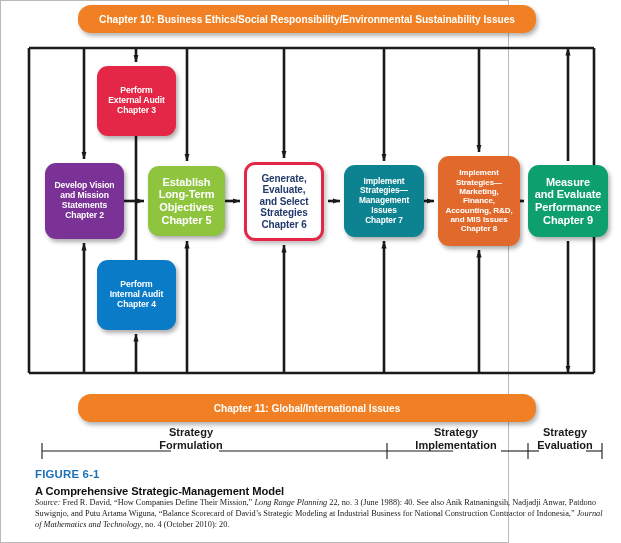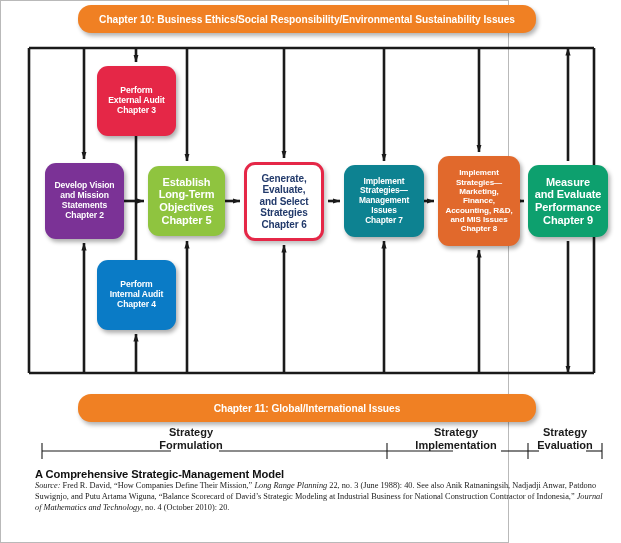--- a/index.html
+++ b/index.html
@@ -189,19 +189,20 @@
       <div>Strategy</div>
       <div>Implementation</div>
     </div>
     <div class="phase-label" id="phase-evaluation">
       <div>Strategy</div>
       <div>Evaluation</div>
     </div>
   </div>
 
   <div id="caption-block">
+    <div id="figure-number">FIGURE 6-1</div>
     <div id="figure-title">A Comprehensive Strategic-Management Model</div>
     <div id="source-note">
       <i>Source:</i><span> Fred R. David, “How Companies Define Their Mission,” </span><i>Long Range Planning</i><span> 22, no. 3 (June 1988): 40. See also Anik Ratnaningsih, Nadjadji Anwar, Patdono Suwignjo, and Putu Artama Wiguna, “Balance Scorecard of David’s Strategic Modeling at Industrial Business for National Construction Contractor of Indonesia,” </span><i>Journal of Mathematics and Technology</i><span>, no. 4 (October 2010): 20.</span>
     </div>
   </div>
 
 </div>
 
 </body></html>

